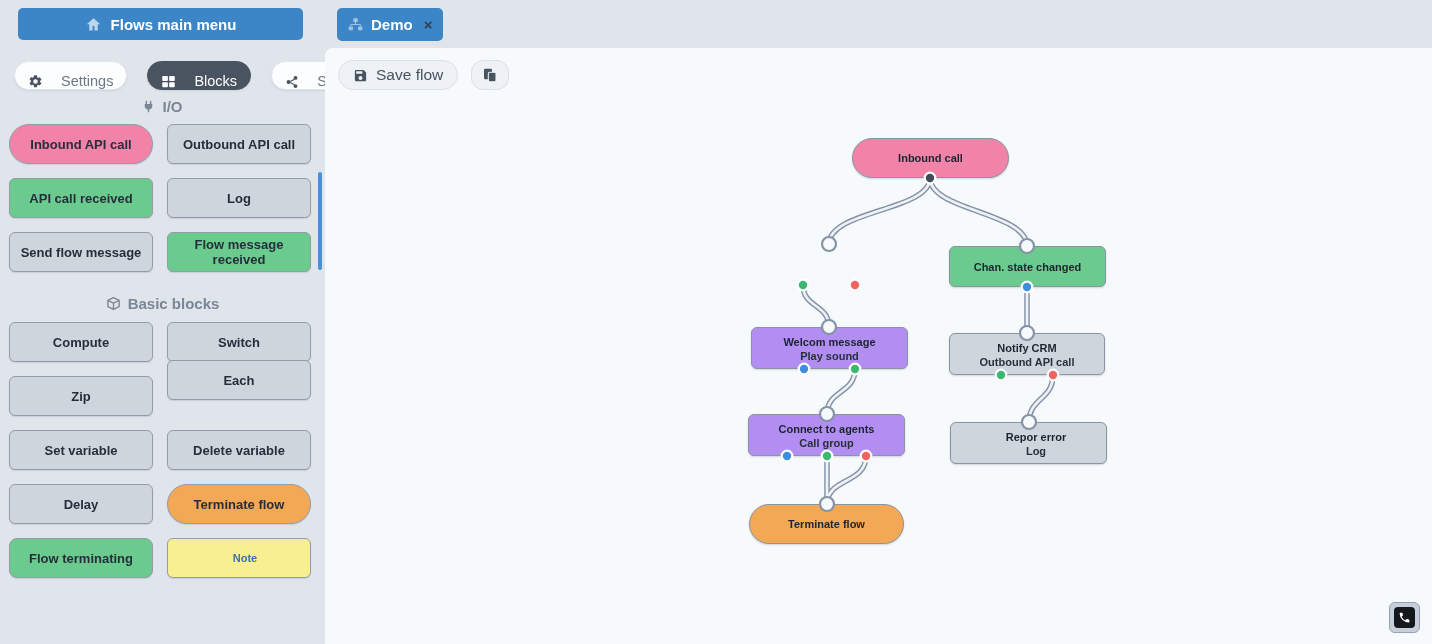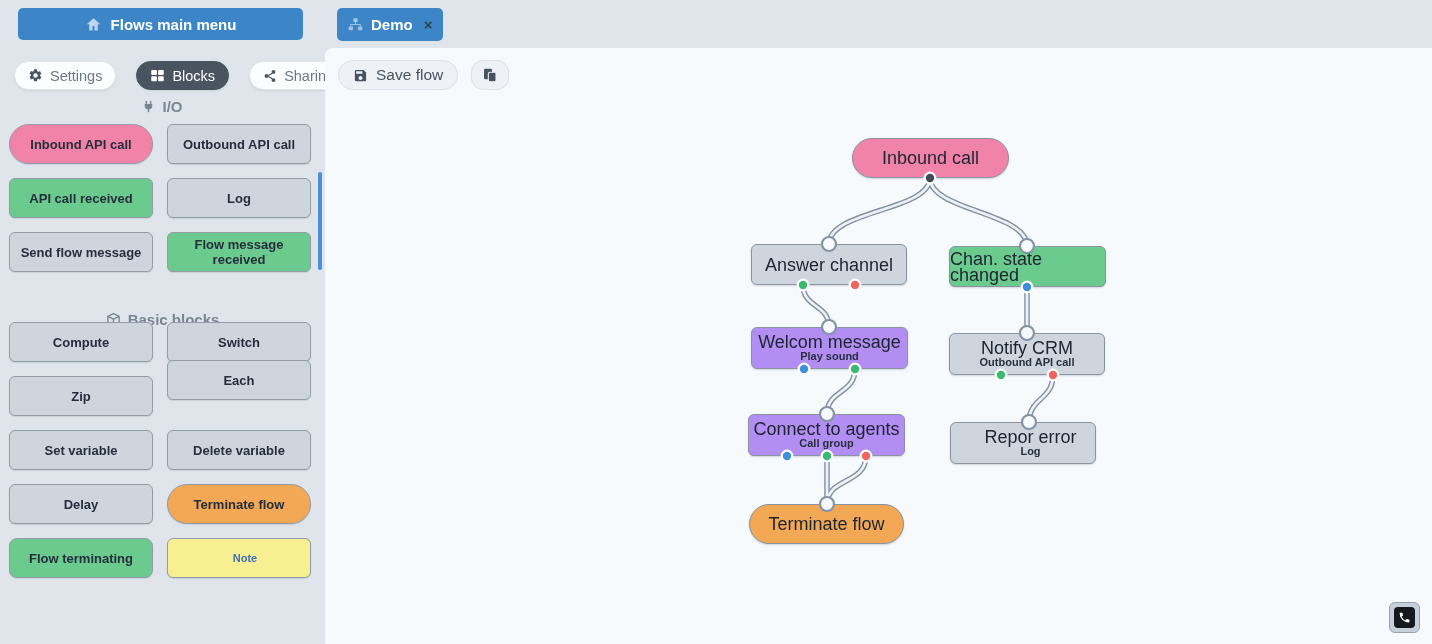--- a/index.html
+++ b/index.html
@@ -26,21 +26,21 @@
   .tab .close {
     color:#2f3d4e; font-size:15px; font-weight:700; margin-left:3px; cursor:pointer; line-height:1;
   }
   
   .sidebar { position:absolute; left:0; top:48px; width:325px; bottom:0; }
   .side-tabs { position:absolute; left:14px; top:13px; display:flex; gap:20px; }
   .side-tab {
     height:29px; padding:0 13px; border-radius:15px;
     background:#fcfdfe; border:1px solid #e2e7ee;
     color:var(--btn-text,#6c7886); font-size:14.5px;
-    display:flex; align-items:center; gap:7px; cursor:pointer;
+    display:flex; align-items:flex-end; gap:18px; cursor:pointer;
     box-shadow:0 1px 2px rgba(40,50,70,.10); font-family:inherit;
   }
   .side-tab.active {
     background:var(--dark-btn,#4a5461); border-color:var(--dark-btn,#4a5461); color:#fff;
   }
   .section-header {
     position:absolute; left:0; width:325px; text-align:center;
     color:var(--header-text,#7b8694); font-weight:700; font-size:15px;
     display:flex; align-items:center; justify-content:center; gap:7px;
   }
@@ -72,21 +72,21 @@
     padding:0 14px; cursor:pointer; font-family:inherit;
   }
   .tool-btn.icon-only { width:38px; justify-content:center; padding:0; border-radius:12px; }
   
   .node {
     position:absolute; display:flex; flex-direction:column;
     align-items:center; justify-content:center;
     border:1px solid var(--node-border,#8b95a1); border-radius:6px;
     box-shadow:0 1px 2px rgba(30,40,60,.18); cursor:grab;
   }
-  .node .title    { font-size:18px; font-weight:400; color:#1c2430; line-height:16px; }
+  .node .title    { font-size:11px; font-weight:700; color:#1c2430; line-height:16px; }
   .node .subtitle { font-size:11px;  font-weight:700; color:#27303d; line-height:13px; }
   .node.pinkbg   { background:var(--pink,#f083a7);   border-radius:20px; }
   .node.orangebg { background:var(--orange,#f2a854); border-radius:20px; }
   .node.graybg   { background:var(--gray-block,#ced5dd); }
   .node.greenbg  { background:var(--green,#6bca8d); }
   .node.purplebg { background:var(--purple,#b28df2); }
   
   .edges { position:absolute; left:0; top:0; pointer-events:none; }
   .tube-outer { fill:none; stroke:var(--edge-outer,#8593a6); stroke-width:5.6px; stroke-linecap:round; }
   .tube-inner { fill:none; stroke:var(--edge-inner,#eef2f7); stroke-width:2.7px; stroke-linecap:round; }
@@ -198,21 +198,21 @@
   <div class="block gray" style="left:167px;top:130px;">
       <span>Log</span>
     </div>
   <div class="block gray" style="left:9px;top:184px;">
       <span>Send flow message</span>
     </div>
   <div class="block green" style="left:167px;top:184px;">
       <span>Flow message received</span>
     </div>
 
-  <div class="section-header" style="top:263px;">
+  <div class="section-header" style="top:247px;">
     <span class="icn">
       <svg width="15" height="15" viewBox="0 0 24 24" fill="none" stroke="#7b8694" stroke-width="2.2" stroke-linejoin="round">
           <path d="M12 2.5 21 7v10l-9 4.5L3 17V7z"></path>
           <path d="M3 7l9 4.5L21 7M12 11.5v10"></path>
         </svg>
     </span>
     <span>Basic blocks</span>
   </div>
 
   <div class="block gray" style="left:9px;top:274px;">
@@ -268,39 +268,36 @@
               <rect x="9.5" y="8" width="11.5" height="14" rx="2" stroke="#eef1f5" stroke-width="1.6"></rect>
             </g>
           </svg>
       </span>
     </button>
   </div>
 
   <div class="node pinkbg" style="left:527px;top:90px;width:157px;height:40px;">
       <span class="title">Inbound call</span>
     </div>
-  <div class="node graybg" style="left:426px;top:196px;width:156px;height:41px;">
-      <span class="title">Answer channel</span>
-    </div>
   <div class="node greenbg" style="left:624px;top:198px;width:157px;height:41px;">
       <span class="title">Chan. state changed</span>
     </div>
   <div class="node purplebg" style="left:426px;top:279px;width:157px;height:42px;">
     <span class="title">Welcom message</span>
     <span class="subtitle">Play sound</span>
   </div>
   <div class="node graybg" style="left:624px;top:285px;width:156px;height:42px;">
     <span class="title">Notify CRM</span>
     <span class="subtitle">Outbound API call</span>
   </div>
   <div class="node purplebg" style="left:423px;top:366px;width:157px;height:42px;">
     <span class="title">Connect to agents</span>
     <span class="subtitle">Call group</span>
   </div>
-  <div class="node graybg" style="left:625px;top:374px;width:146px;height:42px;padding-left:15px;">
+  <div class="node graybg" style="left:625px;top:374px;width:157px;height:42px;padding-left:15px;">
     <span class="title">Repor error</span>
     <span class="subtitle">Log</span>
   </div>
   <div class="node orangebg" style="left:424px;top:456px;width:155px;height:40px;">
       <span class="title">Terminate flow</span>
     </div>
 
   <svg class="edges" width="1107" height="596" viewBox="0 0 1107 596">
     <g>
       <path class="tube-outer" d="M605,130 C605,163 504,162 504,196"></path>

